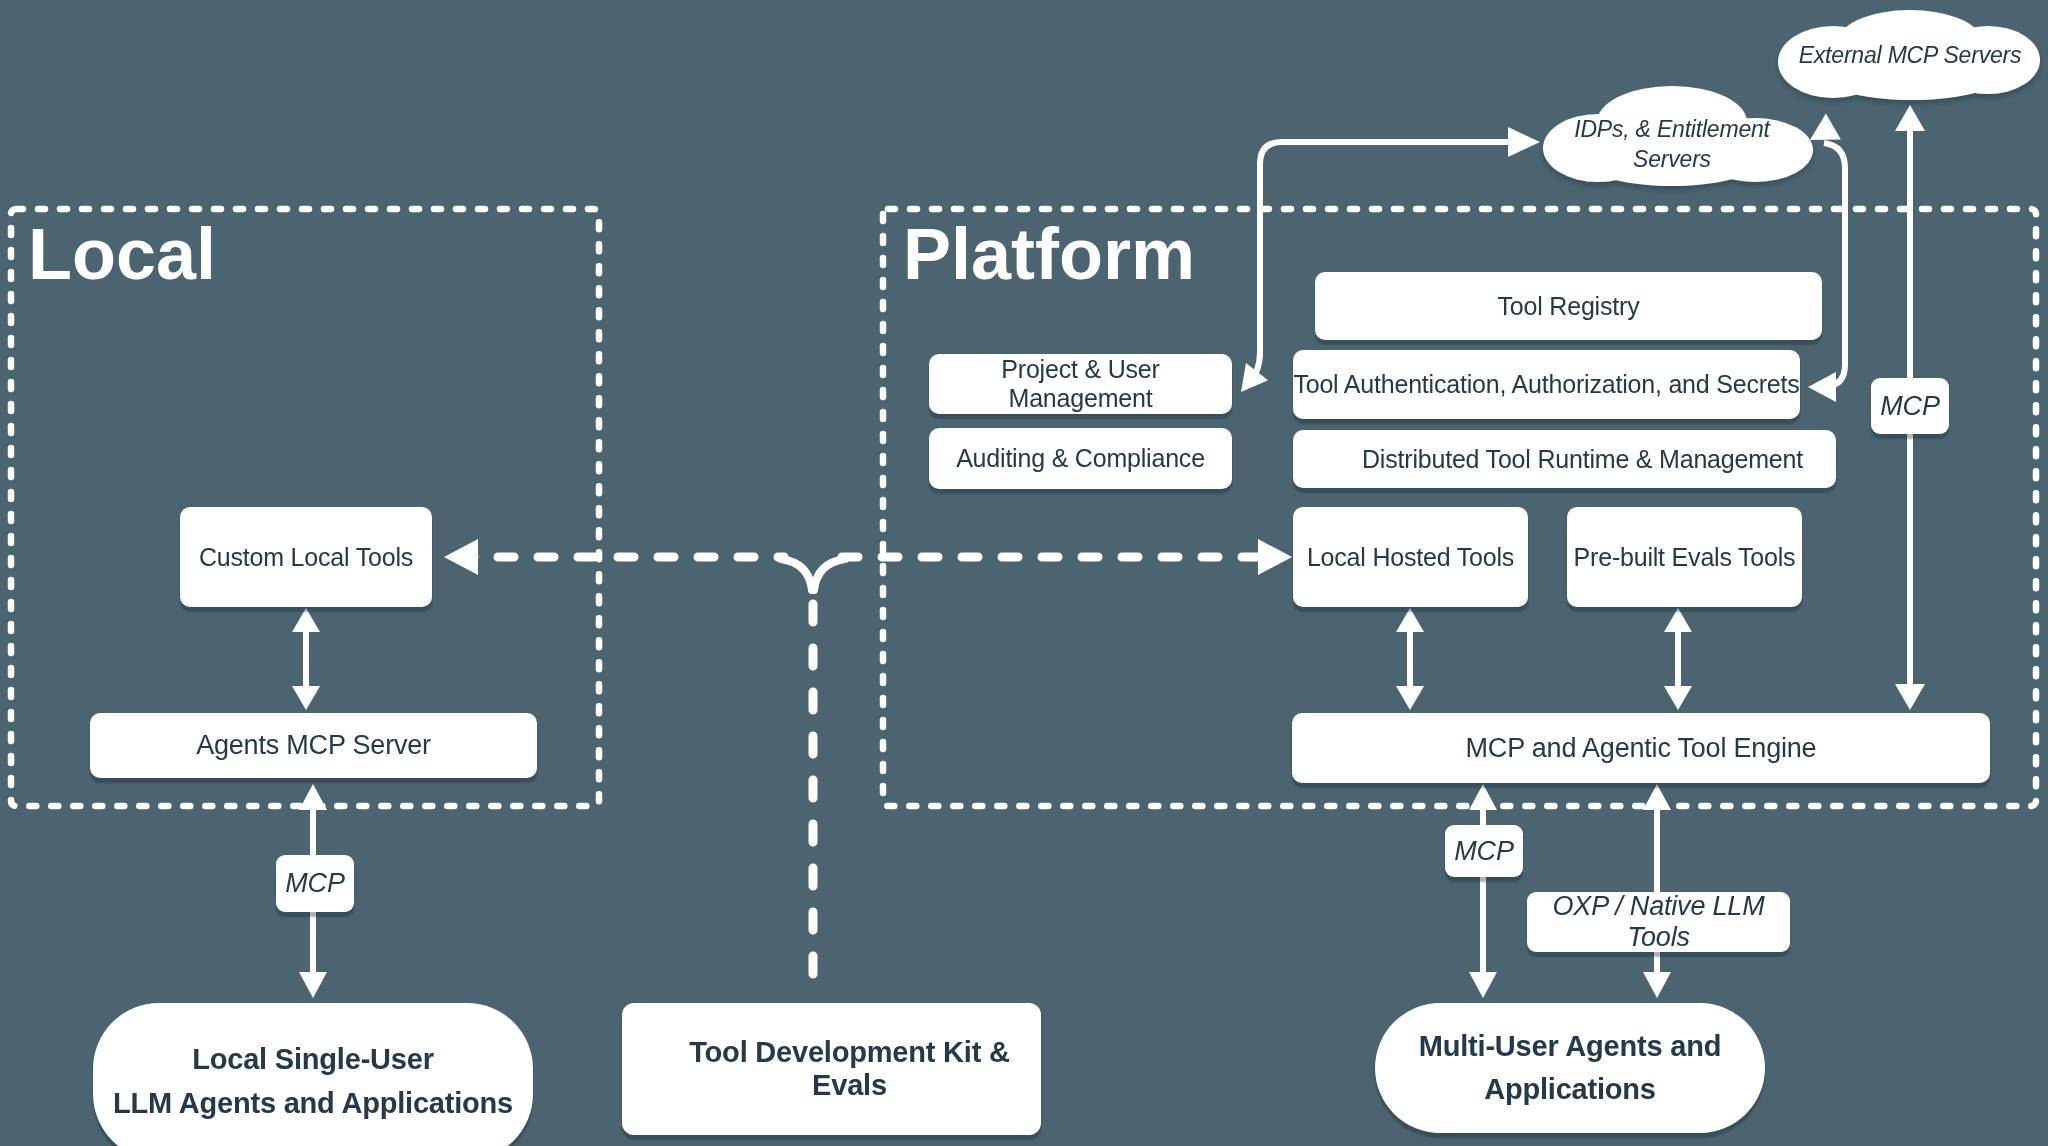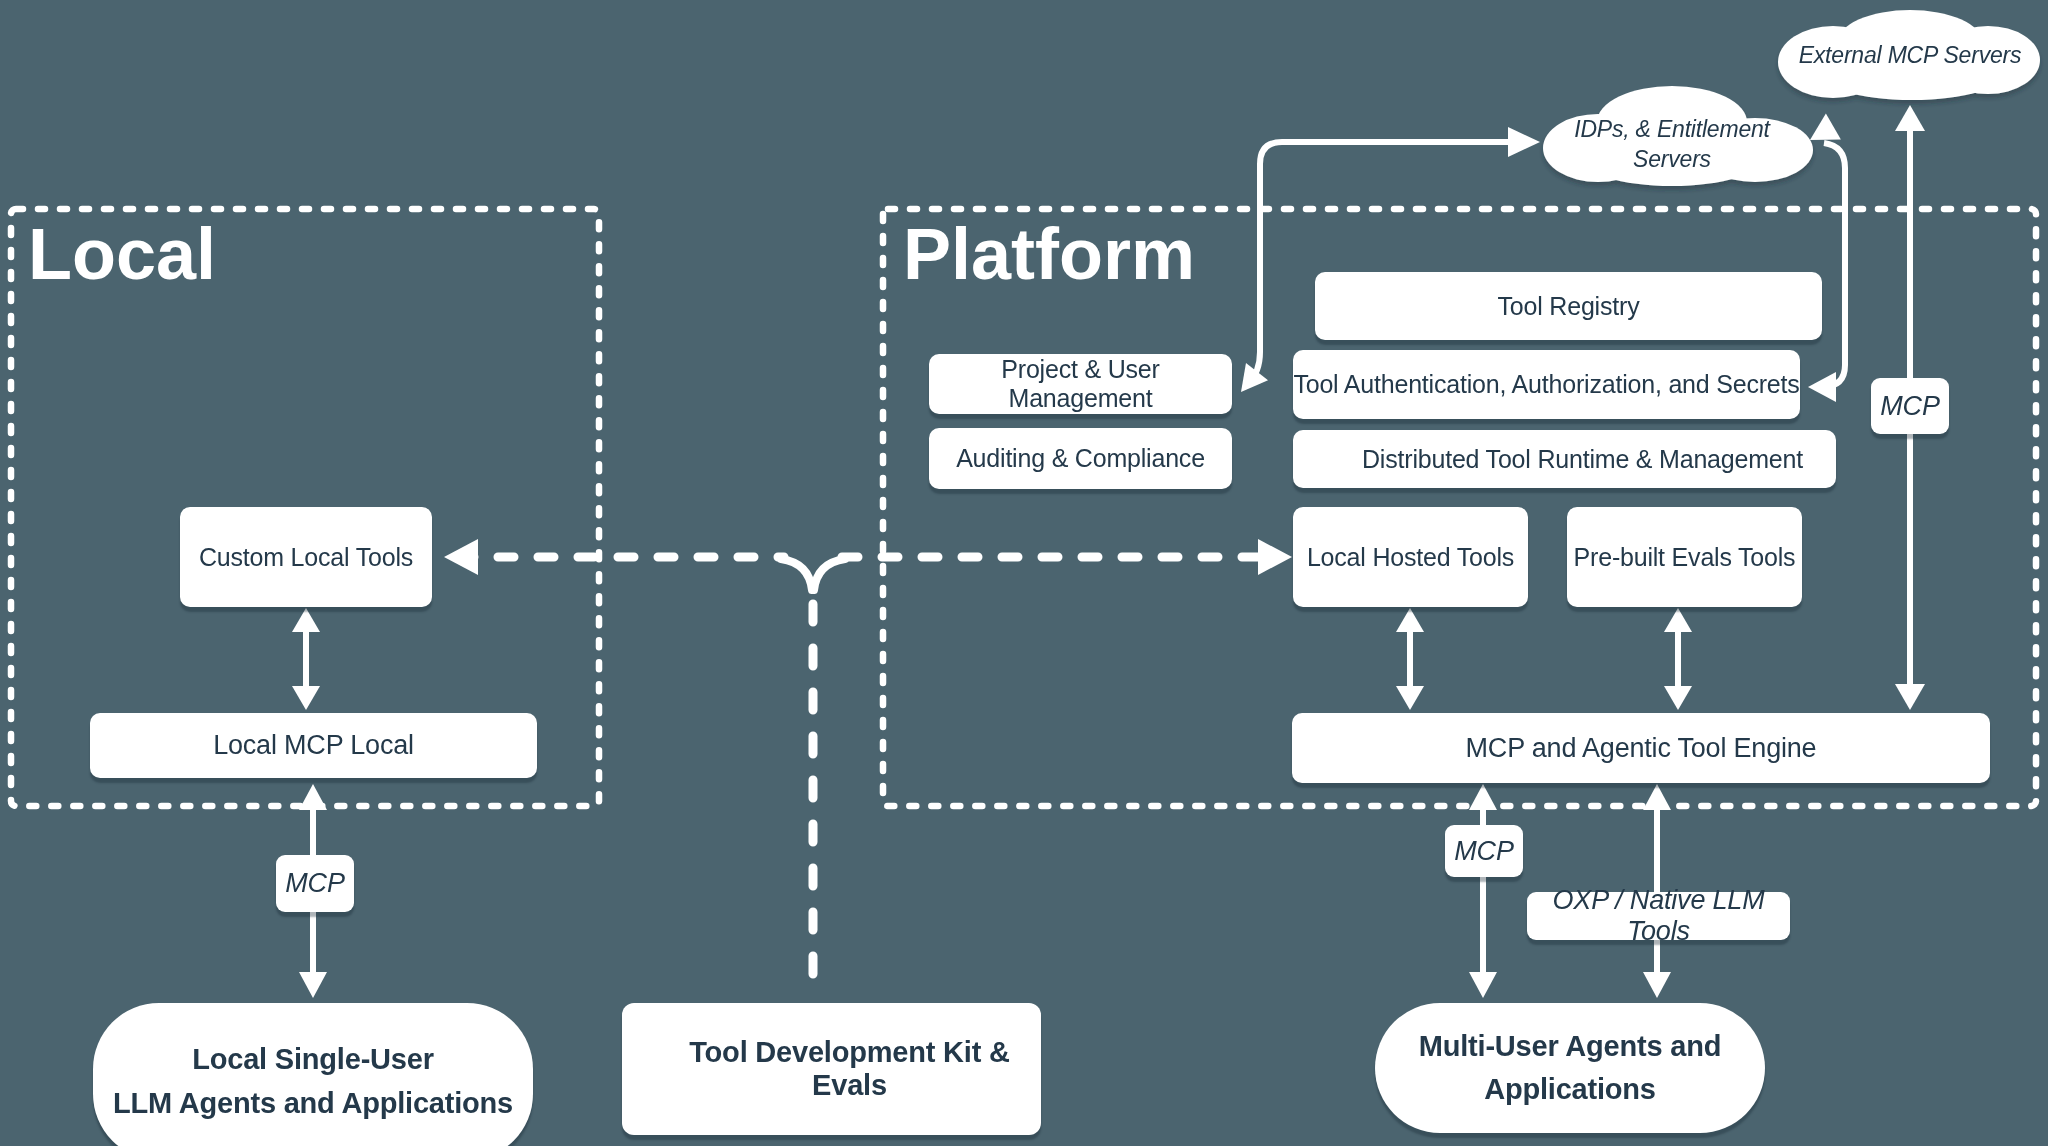--- a/index.html
+++ b/index.html
@@ -35,21 +35,21 @@
   #n-project-user  {left:929px; top:354px;width:303px;height:60px;}
   #n-auditing      {left:929px; top:428px;width:303px;height:61px;}
   #n-custom-hosted {left:1293px;top:507px;width:235px;height:100px;}
   #n-prebuilt      {left:1567px;top:507px;width:235px;height:100px;}
   #n-engine        {left:1292px;top:713px;width:698px;height:70px;}
   #n-custom-local  {left:180px; top:507px;width:252px;height:100px;}
   #n-local-mcp     {left:90px;  top:713px;width:447px;height:65px;}
   #n-mcp-local     {left:276px; top:855px;width:78px; height:57px;}
   #n-mcp-multi     {left:1445px;top:825px;width:78px; height:52px;}
   #n-mcp-external  {left:1871px;top:378px;width:78px; height:56px;}
-  #n-oxp           {left:1527px;top:892px;width:263px;height:48px;}
+  #n-oxp           {left:1527px;top:892px;width:263px;height:60px;}
   #n-local-agents  {left:93px;  top:1003px;width:440px;height:157px;}
   #n-tdk           {left:622px; top:1003px;width:383px;height:132px;border-radius:12px;}
   #n-multi-agents  {left:1375px;top:1003px;width:390px;height:130px;}
   #t-local   {left:28px; top:218px;}
   #t-platform{left:903px;top:218px;}
   #cl-external{left:1790px;top:40px;width:240px;}
   #cl-idps    {left:1552px;top:114px;width:240px;}
 </style>
 </head>
 <body>
@@ -158,21 +158,21 @@
   <div class="node" id="n-tool-registry" style="color: rgb(36, 57, 74);">Tool Registry</div>
   <div class="node" id="n-tool-auth" style="color: rgb(36, 57, 74);">Tool Authentication, Authorization, and Secrets</div>
   <div class="node" id="n-distributed" style="color: rgb(36, 57, 74); padding-left: 36px;">Distributed Tool Runtime &amp; Management</div>
   <div class="node" id="n-project-user" style="color: rgb(36, 57, 74);">Project &amp; User Management</div>
   <div class="node" id="n-auditing" style="color: rgb(36, 57, 74);">Auditing &amp; Compliance</div>
   <div class="node" id="n-custom-hosted" style="color: rgb(36, 57, 74);">Local Hosted Tools</div>
   <div class="node" id="n-prebuilt" style="color: rgb(36, 57, 74);">Pre-built Evals Tools</div>
   <div class="node big" id="n-engine" style="color: rgb(36, 57, 74);">MCP and Agentic Tool Engine</div>
 
   <div class="node" id="n-custom-local" style="color: rgb(36, 57, 74);">Custom Local Tools</div>
-  <div class="node big" id="n-local-mcp" style="color: rgb(36, 57, 74);">Local MCP Local</div>
+  <div class="node big" id="n-local-mcp" style="color: rgb(36, 57, 74);">Agents MCP Server</div>
 
   <div class="node tag" id="n-mcp-local" style="color: rgb(36, 57, 74);">MCP</div>
   <div class="node tag" id="n-mcp-multi" style="color: rgb(36, 57, 74);">MCP</div>
   <div class="node tag" id="n-mcp-external" style="color: rgb(36, 57, 74);">MCP</div>
   <div class="node tag" id="n-oxp" style="color: rgb(36, 57, 74);">OXP / Native LLM Tools</div>
 
   <div class="node pill" id="n-local-agents" style="color: rgb(36, 57, 74);">
     <div>Local Single-User</div>
     <div>LLM Agents and Applications</div>
   </div>

